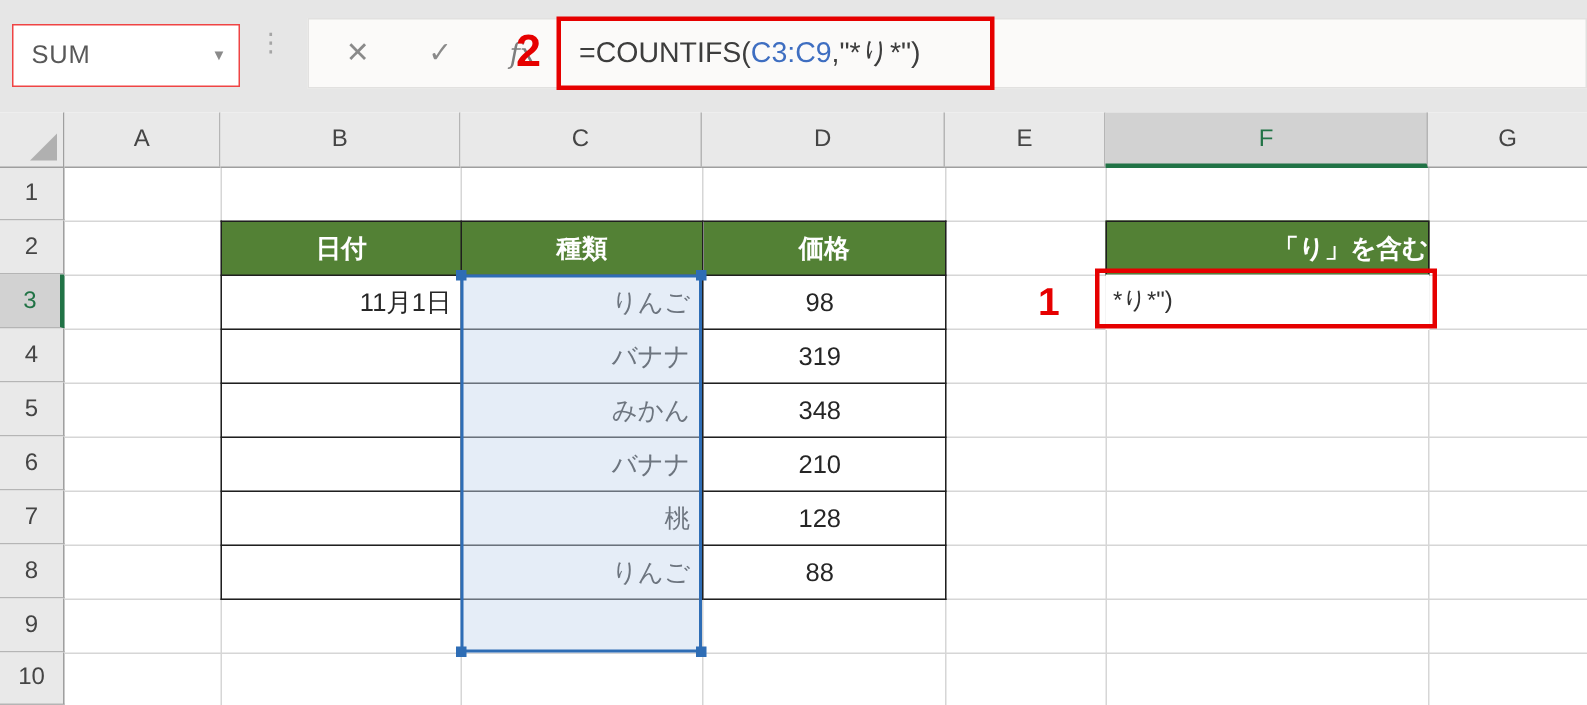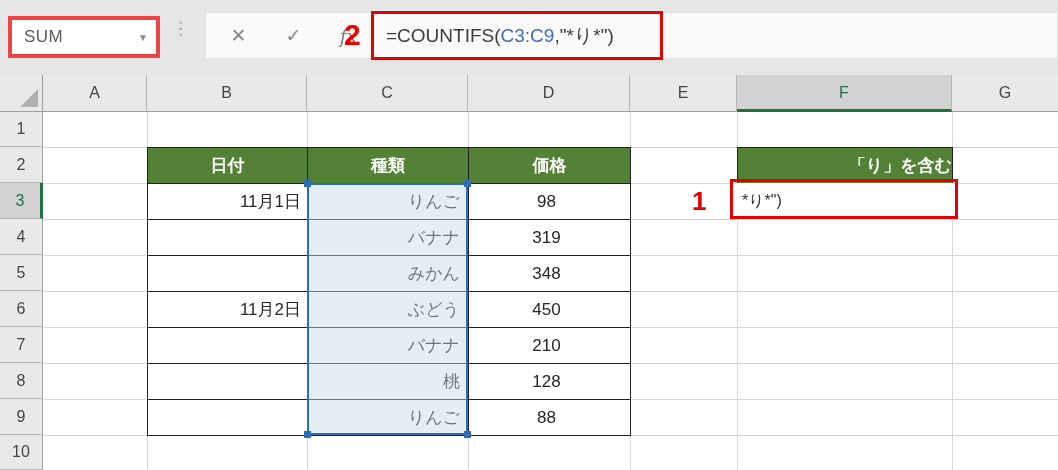--- a/index.html
+++ b/index.html
@@ -1,21 +1,21 @@
 <!DOCTYPE html>
 <html><head>
 <meta charset="utf-8">
 <style>
   * { margin:0; padding:0; box-sizing:border-box; }
   html,body { width:1058px; height:470px; font-family:"Liberation Sans","DejaVu Sans",sans-serif; background:#fff; overflow:hidden; }
   #stage { position:relative; width:1058px; height:470px; background:#fff; }
 
   
   .topbar { position:absolute; left:0; top:0; width:1058px; height:75px; background:#e6e6e6; }
-  .namebox { position:absolute; left:8px; top:16px; width:152px; height:42px; background:#fff; border:4px solid #ef4444; display:flex; align-items:center; }
+  .namebox { position:absolute; left:8px; top:16px; width:152px; height:42px; background:#fff; border:1px solid #ef4444; display:flex; align-items:center; }
   .namebox-text { padding-left:12px; font-size:17px; color:#595959; letter-spacing:.5px; flex:1; }
   .namebox-arrow { width:26px; text-align:center; color:#8a8a8a; font-size:10px; }
   .grip { position:absolute; left:172px; top:24px; width:14px; height:28px; color:#a5a5a5; font-size:17px; line-height:9px; text-align:center; }
   .fstrip { position:absolute; left:205px; top:12px; width:853px; height:47px; background:#fbfaf9; border:1px solid #e2e1e0; display:flex; align-items:center; }
   .fbtn { width:55px; text-align:center; color:#8a8a8a; font-size:19px; }
   .fbtn.cancel { margin-left:5px; }
   .fbtn.fx { font-family:"DejaVu Serif",serif; font-style:italic; font-size:19px; color:#7d7d7d; }
   .formula-text { position:absolute; left:180px; top:0; height:45px; line-height:45px; font-size:19px; color:#3d3d3d; white-space:pre; }
   .formula-text .ref { color:#3e6ec1; }
   .red-box-formula { position:absolute; left:371px; top:11px; width:292px; height:49px; border:3px solid #e60000; z-index:9; }
@@ -127,25 +127,20 @@
       <td class="c-date"></td>
       <td class="c-kind">バナナ</td>
       <td class="c-price">319</td>
     </tr>
     <tr>
       <td class="c-date"></td>
       <td class="c-kind">みかん</td>
       <td class="c-price">348</td>
     </tr>
     <tr>
-      <td class="c-date">11月2日</td>
-      <td class="c-kind">ぶどう</td>
-      <td class="c-price">450</td>
-    </tr>
-    <tr>
       <td class="c-date"></td>
       <td class="c-kind">バナナ</td>
       <td class="c-price">210</td>
     </tr>
     <tr>
       <td class="c-date"></td>
       <td class="c-kind">桃</td>
       <td class="c-price">128</td>
     </tr>
     <tr>

